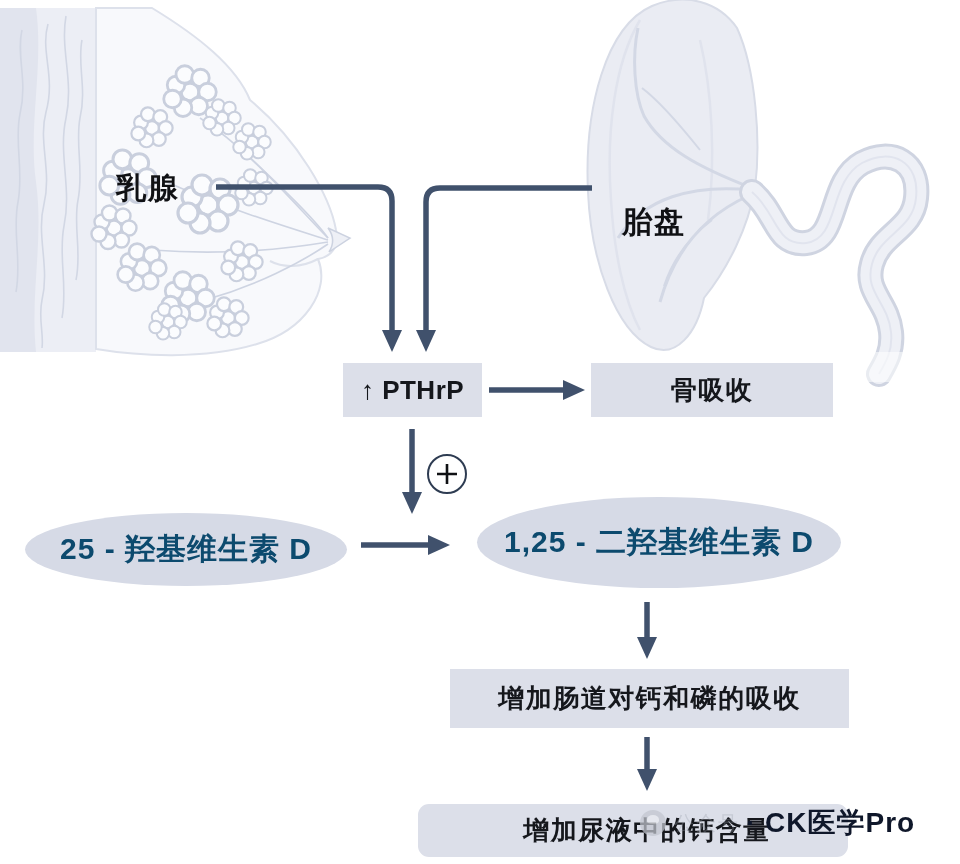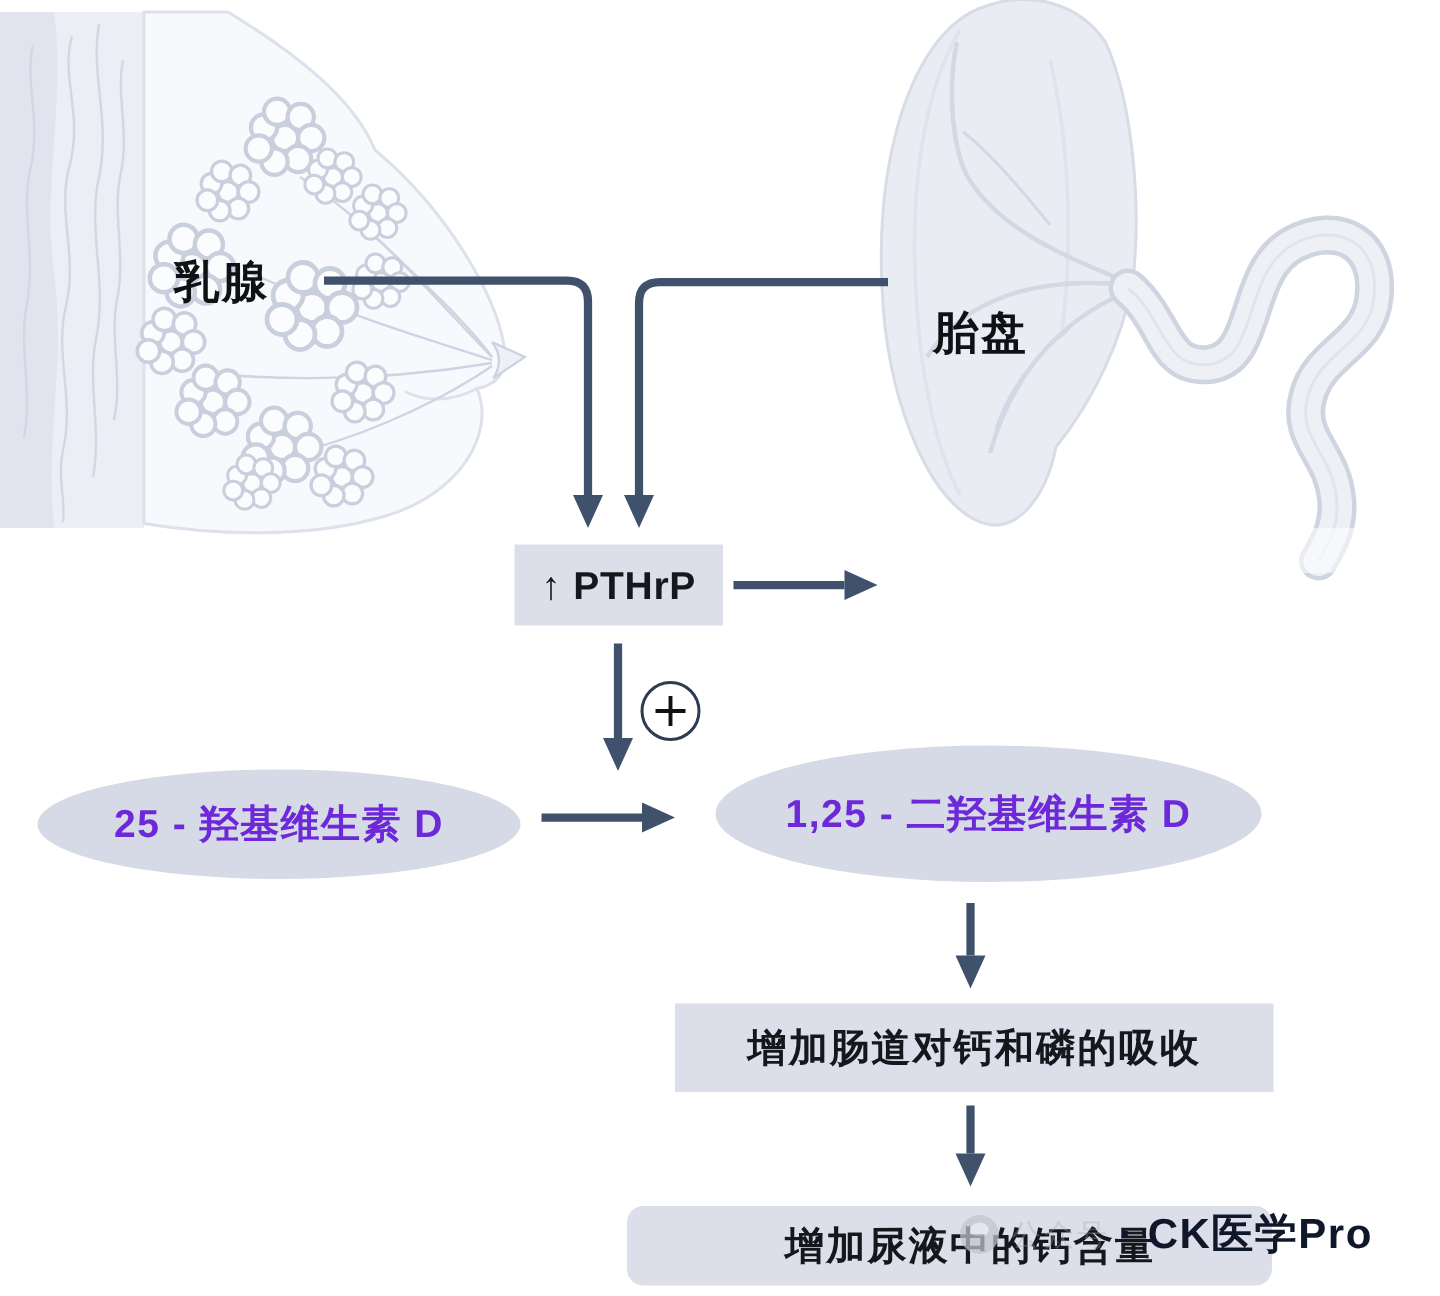--- a/index.html
+++ b/index.html
@@ -19,21 +19,21 @@
   }
   .node-box{
     position:absolute;background:#dcdfe9;
     display:flex;align-items:center;justify-content:center;
     font-size:26px;font-weight:600;color:#15171c;
     letter-spacing:1.5px;white-space:nowrap;z-index:3;text-align:center;
   }
   .node-ellipse{
     position:absolute;background:#d6dae6;border-radius:50%;
     display:flex;align-items:center;justify-content:center;
-    font-size:26px;font-weight:600;color:#6d28d9;
+    font-size:30px;font-weight:600;color:#0c4a6e;
     letter-spacing:1px;white-space:nowrap;z-index:3;
   }
   .pthrp-text{letter-spacing:0.5px;}
   .watermark{
     position:absolute;left:640px;top:805px;height:36px;z-index:6;
     display:flex;align-items:center;white-space:nowrap;
   }
   .wm-logo{
     width:26px;height:26px;border-radius:50%;
     background:#c2c6cf;opacity:0.72;position:relative;flex:0 0 auto;
@@ -160,20 +160,21 @@
       <path d="M437,474 H457 M447,464 V484" stroke="#101114" stroke-width="2.6" fill="none"></path>
     </g>
   </svg>
 
   <div class="organ-label" style="left:116px;top:168px;">乳腺</div>
 
   <div class="organ-label" style="left:622px;top:166px;margin-top:36px;">胎盘</div>
 
   <div class="node-box pthrp-text" style="left:343px;top:363px;width:139px;height:54px;">↑ PTHrP</div>
 
+  <div class="node-box" style="left:591px;top:363px;width:242px;height:54px;">骨吸收</div>
 
   <div class="node-ellipse" style="left:25px;top:513px;width:322px;height:73px;">25 - 羟基维生素 D</div>
 
   <div class="node-ellipse" style="left:477px;top:497px;width:364px;height:91px;">1,25 - 二羟基维生素 D</div>
 
   <div class="node-box" style="left:450px;top:669px;width:399px;height:59px;">增加肠道对钙和磷的吸收</div>
 
   <div class="node-box" style="left:418px;top:804px;width:430px;height:53px;padding-left:28px;box-sizing:border-box;border-radius:11px;">增加尿液中的钙含量</div>
 
   <div class="watermark">

